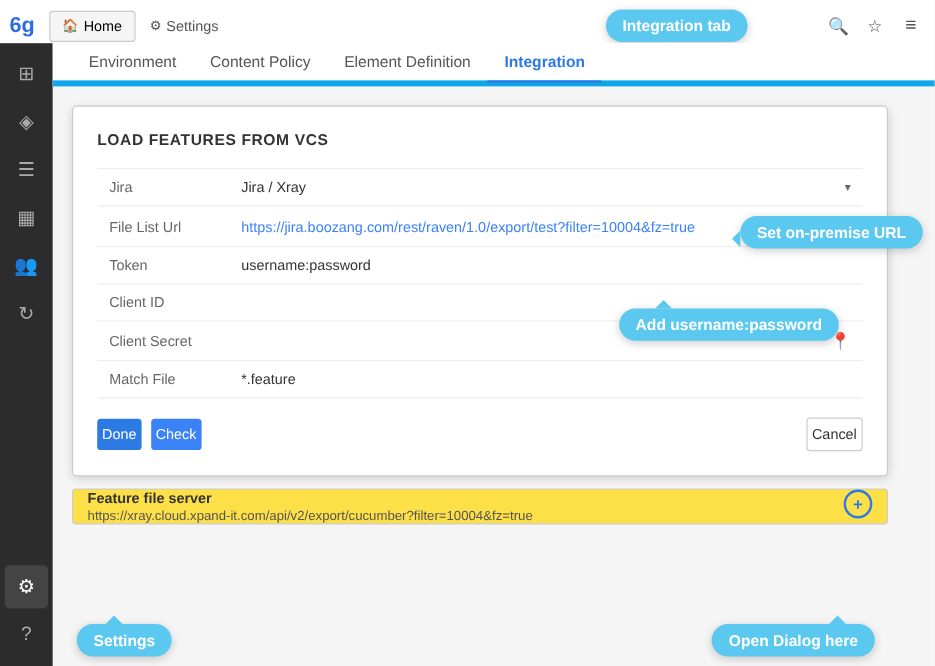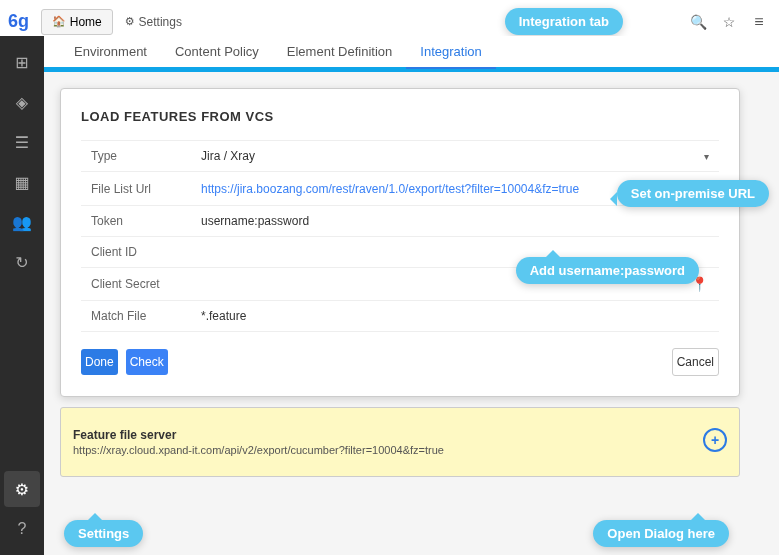--- a/index.html
+++ b/index.html
@@ -20,21 +20,21 @@
     .sidebar { position: absolute; left: 0; top: 36px; width: 44px; height: 519px; background: #2c2c2c; display: flex; flex-direction: column; align-items: center; padding-top: 8px; gap: 4px; }
     .sidebar-item { width: 36px; height: 36px; display: flex; align-items: center; justify-content: center; border-radius: 4px; cursor: pointer; color: #aaa; font-size: 16px; }
     .sidebar-item:hover, .sidebar-item.active { background: #444; color: #fff; }
 
     
     .main { position: absolute; left: 44px; top: 36px; right: 0; bottom: 0; background: #f5f5f5; display: flex; flex-direction: column; }
 
     
     .sub-nav { display: flex; align-items: center; background: #fff; border-bottom: 5px solid #0ea5e9; padding: 0 16px; height: 36px; gap: 0; }
     .sub-tab { padding: 8px 14px; font-size: 13px; cursor: pointer; color: #555; border-bottom: 2px solid transparent; margin-bottom: -1px; }
-    .sub-tab.active { color: #2c7be5; border-bottom: 2px solid #2c7be5; }
+    .sub-tab.active { color: #2c7be5; border-bottom: 2px solid #2c7be5; font-weight: bold; }
 
     
     .content-area { flex: 1; padding: 16px; overflow-y: auto; position: relative; }
 
     
     .dialog { background: #fff; border: 1px solid #ccc; border-radius: 4px; padding: 20px; max-width: 680px; box-shadow: 0 2px 8px rgba(0,0,0,0.15); }
     .dialog-title { font-weight: bold; font-size: 13px; color: #333; margin-bottom: 16px; text-transform: uppercase; letter-spacing: 0.5px; }
 
     
     .form-table { width: 100%; border-collapse: collapse; }
@@ -58,21 +58,21 @@
     .checkbox-label { font-size: 12px; color: #333; }
 
     
     .btn-row { display: flex; align-items: center; gap: 8px; margin-top: 16px; }
     .btn { padding: 6px 4px; border-radius: 3px; border: none; cursor: pointer; font-size: 12px; font-weight: 500; }
     .btn-primary { background: #2c7be5; color: #fff; }
     .btn-info { background: #3b82f6; color: #fff; }
     .btn-default { background: #fff; color: #333; border: 1px solid #ccc; margin-left: auto; }
 
     
-    .feature-server { background: #fef9c3; border: 1px solid #ccc; border-radius: 3px; padding: 20px 12px; margin-top: 8px; display: flex; align-items: flex-start; justify-content: space-between; max-width: 680px; }
+    .feature-server { background: #fde047; border: 1px solid #ccc; border-radius: 3px; padding: 0 12px; margin-top: 8px; display: flex; align-items: flex-start; justify-content: space-between; max-width: 680px; }
     .feature-server-content { flex: 1; }
     .feature-server-title { font-weight: bold; font-size: 12px; color: #333; }
     .feature-server-url { font-size: 11px; color: #555; margin-top: 2px; }
     .feature-server-icon { width: 24px; height: 24px; border: 2px solid #2c7be5; border-radius: 50%; display: flex; align-items: center; justify-content: center; cursor: pointer; color: #2c7be5; font-size: 14px; font-weight: bold; }
 
     
     .tooltip-bubble { position: absolute; background: #5bc8f0; color: #fff; border-radius: 20px; padding: 8px 16px; font-size: 14px; font-weight: 600; white-space: nowrap; box-shadow: 0 2px 8px rgba(0,0,0,0.2); pointer-events: none; }
     .tooltip-bubble::after { content: ''; position: absolute; border: 8px solid transparent; }
   </style>
 </head>
@@ -124,21 +124,21 @@
   </div>
 
   <div class="content-area" style="position:relative;">
 
     <div class="dialog">
       <div class="dialog-title">LOAD FEATURES FROM VCS</div>
 
       <table class="form-table">
         <tbody>
             <tr>
-          <td>Type</td>
+          <td>Jira</td>
           <td>
             <div class="type-select">
               <span class="type-select-text">Jira / Xray</span>
               <span class="chevron-down">▾</span>
             </div>
           </td>
         </tr>
         <tr>
           <td>File List Url</td>
           <td>

